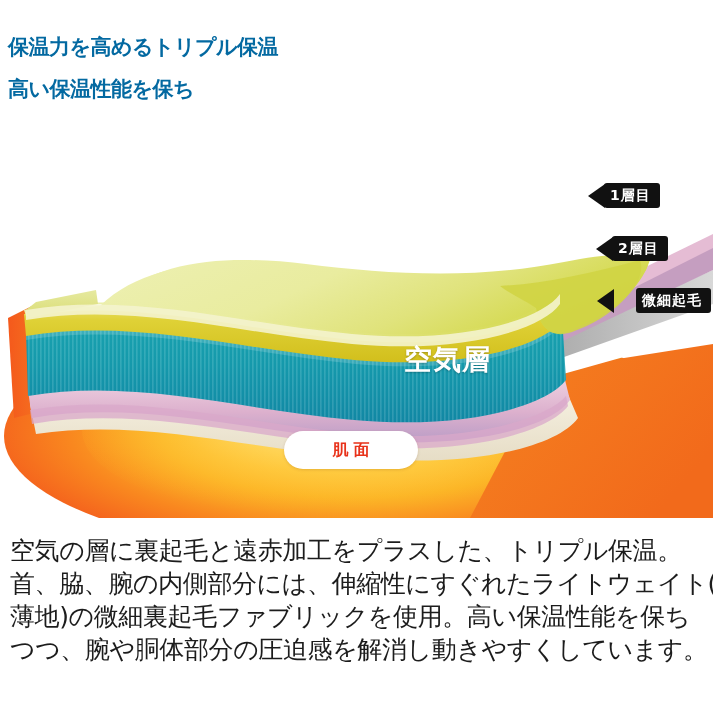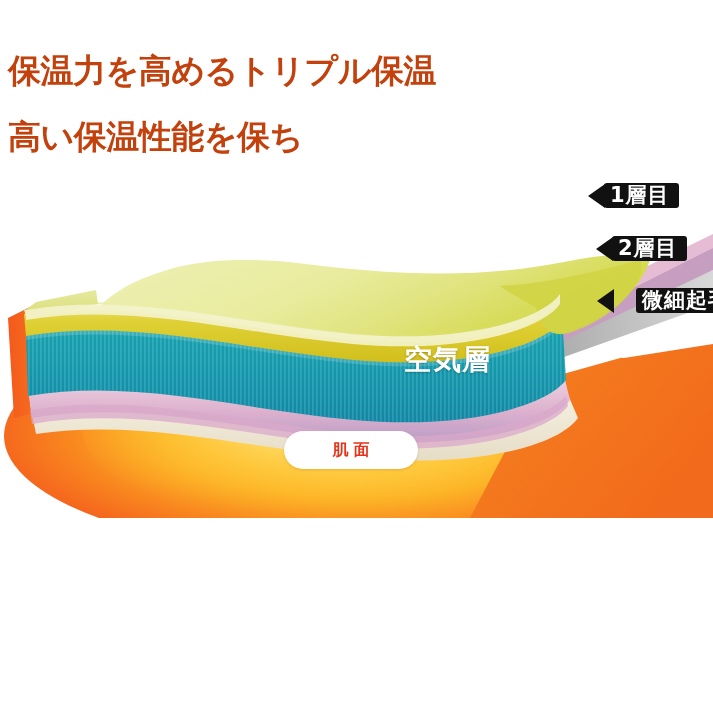--- a/index.html
+++ b/index.html
@@ -24,28 +24,27 @@
   }
 
   
   .title-block {
     position: absolute;
     left: 8px;
     top: 26px;
     width: 690px;
   }
   .title-line {
-    font-size: 33px;
+    font-size: 21px;
     font-weight: 700;
     line-height: 42px;
     letter-spacing: -0.5px;
-    color: #c2410c;
+    color: #0369a1;
     white-space: nowrap;
     font-family: "DejaVu Sans", "Liberation Sans", sans-serif;
-    margin-top: 24px;
   }
 
   
   .diagram {
     position: absolute;
     left: 0;
     top: 118px;
     width: 713px;
     height: 400px;
   }
@@ -63,21 +62,21 @@
     width: 0; height: 0;
     border-top: 12px solid transparent;
     border-bottom: 12px solid transparent;
     border-right: 17px solid #111111;
     margin-right: -1px;
     flex: 0 0 auto;
   }
   .callout .box {
     background: #111111;
     color: #ffffff;
-    font-size: 21px;
+    font-size: 14px;
     font-weight: 700;
     line-height: 25px;
     height: 25px;
     padding: 0 9px 0 6px;
     border-radius: 3px;
     white-space: nowrap;
     letter-spacing: 1px;
     font-family: "DejaVu Sans", "Liberation Sans", sans-serif;
   }
   #callout-1 { left: 588px; top: 183px; }
@@ -321,14 +320,20 @@
     <div class="arrow"></div>
     <div class="box">微細起毛</div>
   </div>
 
   <div class="air-label">空気層</div>
 
   <div class="skin-pill">
     <span>肌面</span>
   </div>
 
+  <div class="body-text">
+    <div class="bline">空気の層に裏起毛と遠赤加工をプラスした、トリプル保温。</div>
+    <div class="bline">首、脇、腕の内側部分には、伸縮性にすぐれたライトウェイト(</div>
+    <div class="bline">薄地)の微細裏起毛ファブリックを使用。高い保温性能を保ち</div>
+    <div class="bline">つつ、腕や胴体部分の圧迫感を解消し動きやすくしています。</div>
+  </div>
 
 </div>
 
 </body></html>

